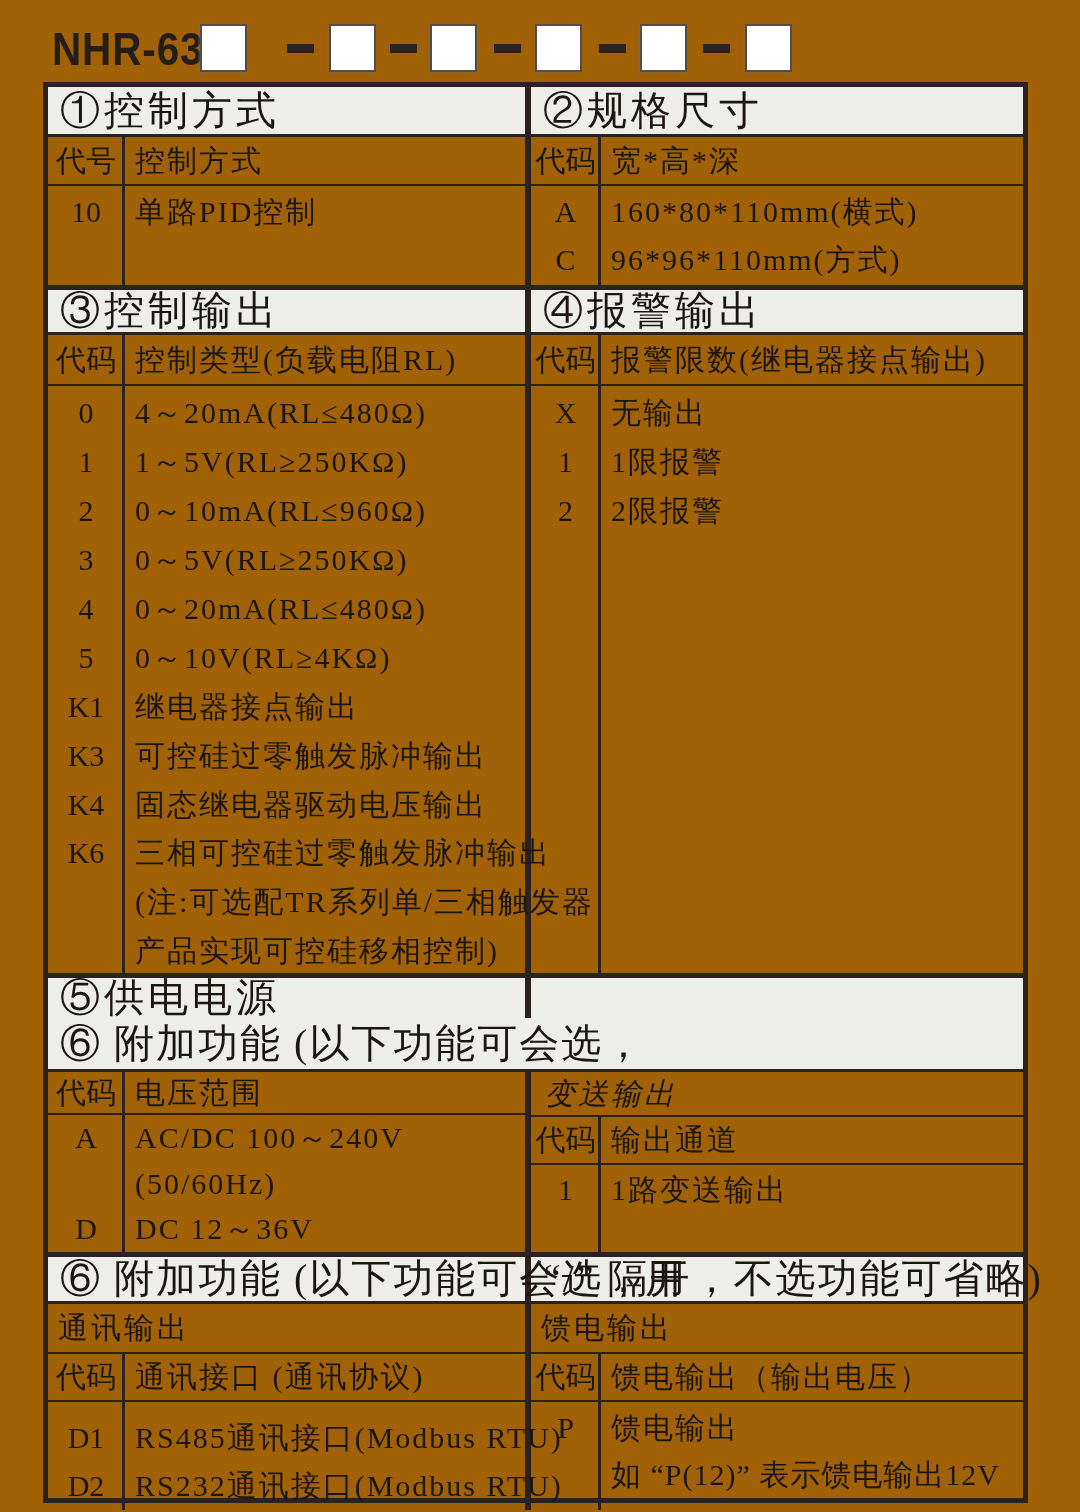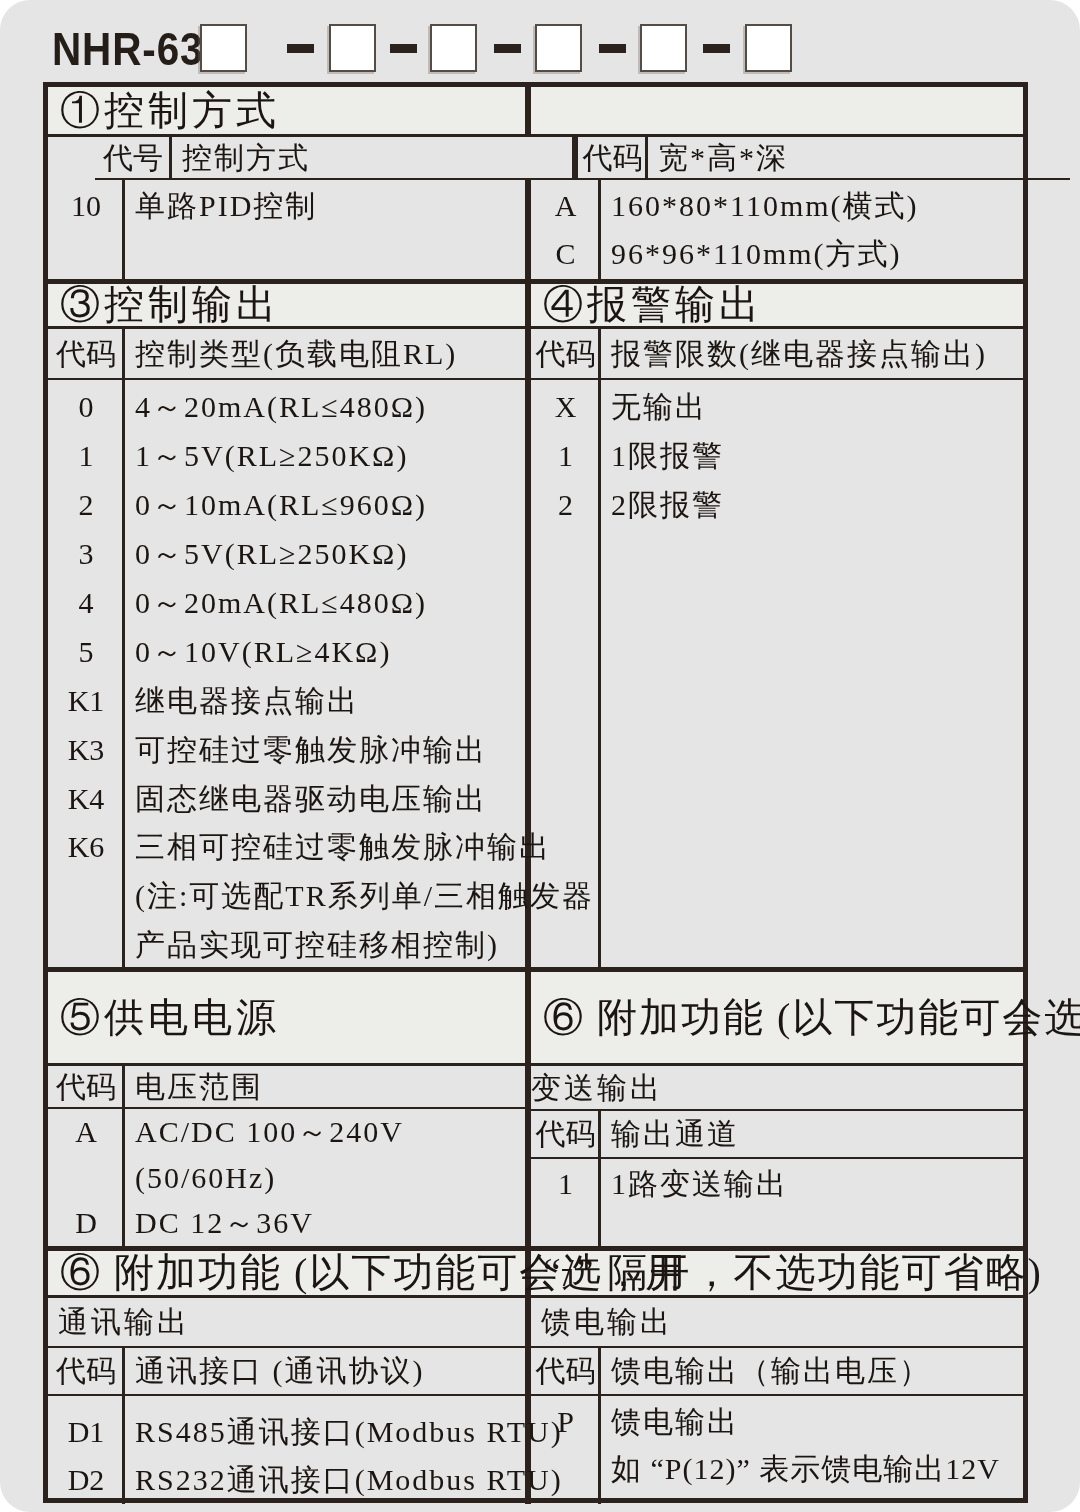--- a/index.html
+++ b/index.html
@@ -5,25 +5,24 @@
   :root{
     --bd:#2b221d;
     --gray:#ededea;
     --txt:#1c1612;
   }
   *{box-sizing:border-box;margin:0;padding:0;}
   html,body{background:#fff;}
   #stage{
     position:relative;
     width:1080px;height:1512px;
-    background:#e5e5e5;
+    background:#a16207;
     font-family:"Liberation Serif","DejaVu Serif",serif;
     color:var(--txt);
     overflow:hidden;
-    border-radius:30px;
   }
   
   .model-label{
     position:absolute;left:52px;top:22px;
     font-family:"Liberation Sans","DejaVu Sans",sans-serif;
     font-weight:700;font-size:46px;letter-spacing:1px;
     transform:scaleX(.88);transform-origin:left top;
     color:#241d18;
   }
   .cbox{
@@ -42,26 +41,26 @@
     border:5px solid var(--bd);
     display:flex;flex-direction:column;
     font-size:30px;line-height:1;
     white-space:nowrap;
   }
   .band{display:flex;width:100%;flex:none;}
   .lhalf{width:483px;flex:none;border-right:6px solid var(--bd);display:flex;flex-direction:column;}
   .rhalf{flex:1;display:flex;flex-direction:column;}
   
   .b1{height:50px;background:var(--gray);border-bottom:3px solid var(--bd);}
-  .b2{height:43px;border-bottom:2.5px solid var(--bd);margin-left:47px;}
+  .b2{height:49px;border-bottom:2.5px solid var(--bd);}
   .b3{height:104px;border-bottom:5px solid var(--bd);}
   .b4{height:45px;background:var(--gray);border-bottom:3px solid var(--bd);}
   .b5{height:51px;border-bottom:2.5px solid var(--bd);}
   .b6{height:592px;border-bottom:5px solid var(--bd);}
-  .b7{height:94px;background:var(--gray);border-bottom:3px solid var(--bd);}
+  .b7{height:94px;background:var(--gray);border-bottom:3px solid var(--bd);flex-direction:column;}
   .b8{height:185px;border-bottom:5px solid var(--bd);}
   .b9{height:47px;background:var(--gray);border-bottom:3px solid var(--bd);}
   .b10{height:50px;border-bottom:2.5px solid var(--bd);}
   .b11{height:48px;border-bottom:2.5px solid var(--bd);}
   .b12{flex:1;}
   
   .title-cell{
     display:flex;align-items:center;height:100%;
     padding-left:12px;font-size:40px;letter-spacing:4px;
   }
@@ -86,21 +85,21 @@
   .rhalf .code{width:69px;}
   .desc{flex:1;padding-left:11px;letter-spacing:2px;}
   .hdr .desc{letter-spacing:2px;}
   .hdr{border-bottom:0;}
   .hdr-line{border-bottom:2.5px solid var(--bd);}
   
   .wide{
     display:flex;align-items:center;height:100%;
     padding-left:10px;letter-spacing:3px;text-align:center;
   }
-  .subrow{flex:none;display:flex;align-items:center;padding-left:0;letter-spacing:3px;}
+  .subrow{flex:none;display:flex;align-items:center;padding-left:14px;letter-spacing:3px;font-style:italic;}
   .filler{flex:1;}
 </style>
 </head>
 <body>
 
 <div id="stage">
 
   <div class="model-label">NHR-63</div>
   <div class="cbox" style="left:200px"></div>
   <div class="dash" style="left:287px"></div>
@@ -113,20 +112,23 @@
   <div class="cbox" style="left:640px"></div>
   <div class="dash" style="left:703px"></div>
   <div class="cbox" style="left:745px"></div>
 
   <div class="big-table">
 
     <div class="band b1">
       <div class="lhalf">
           <div class="title-cell">①控制方式</div>
         </div>
+      <div class="rhalf">
+          <div class="title-cell">②规格尺寸</div>
+        </div>
     </div>
 
     <div class="band b2">
       <div class="lhalf">
           <div class="cols hdr">
         <div class="row fill">
           <div class="code">代号</div>
           <div class="desc">控制方式</div>
         </div>
       </div>

